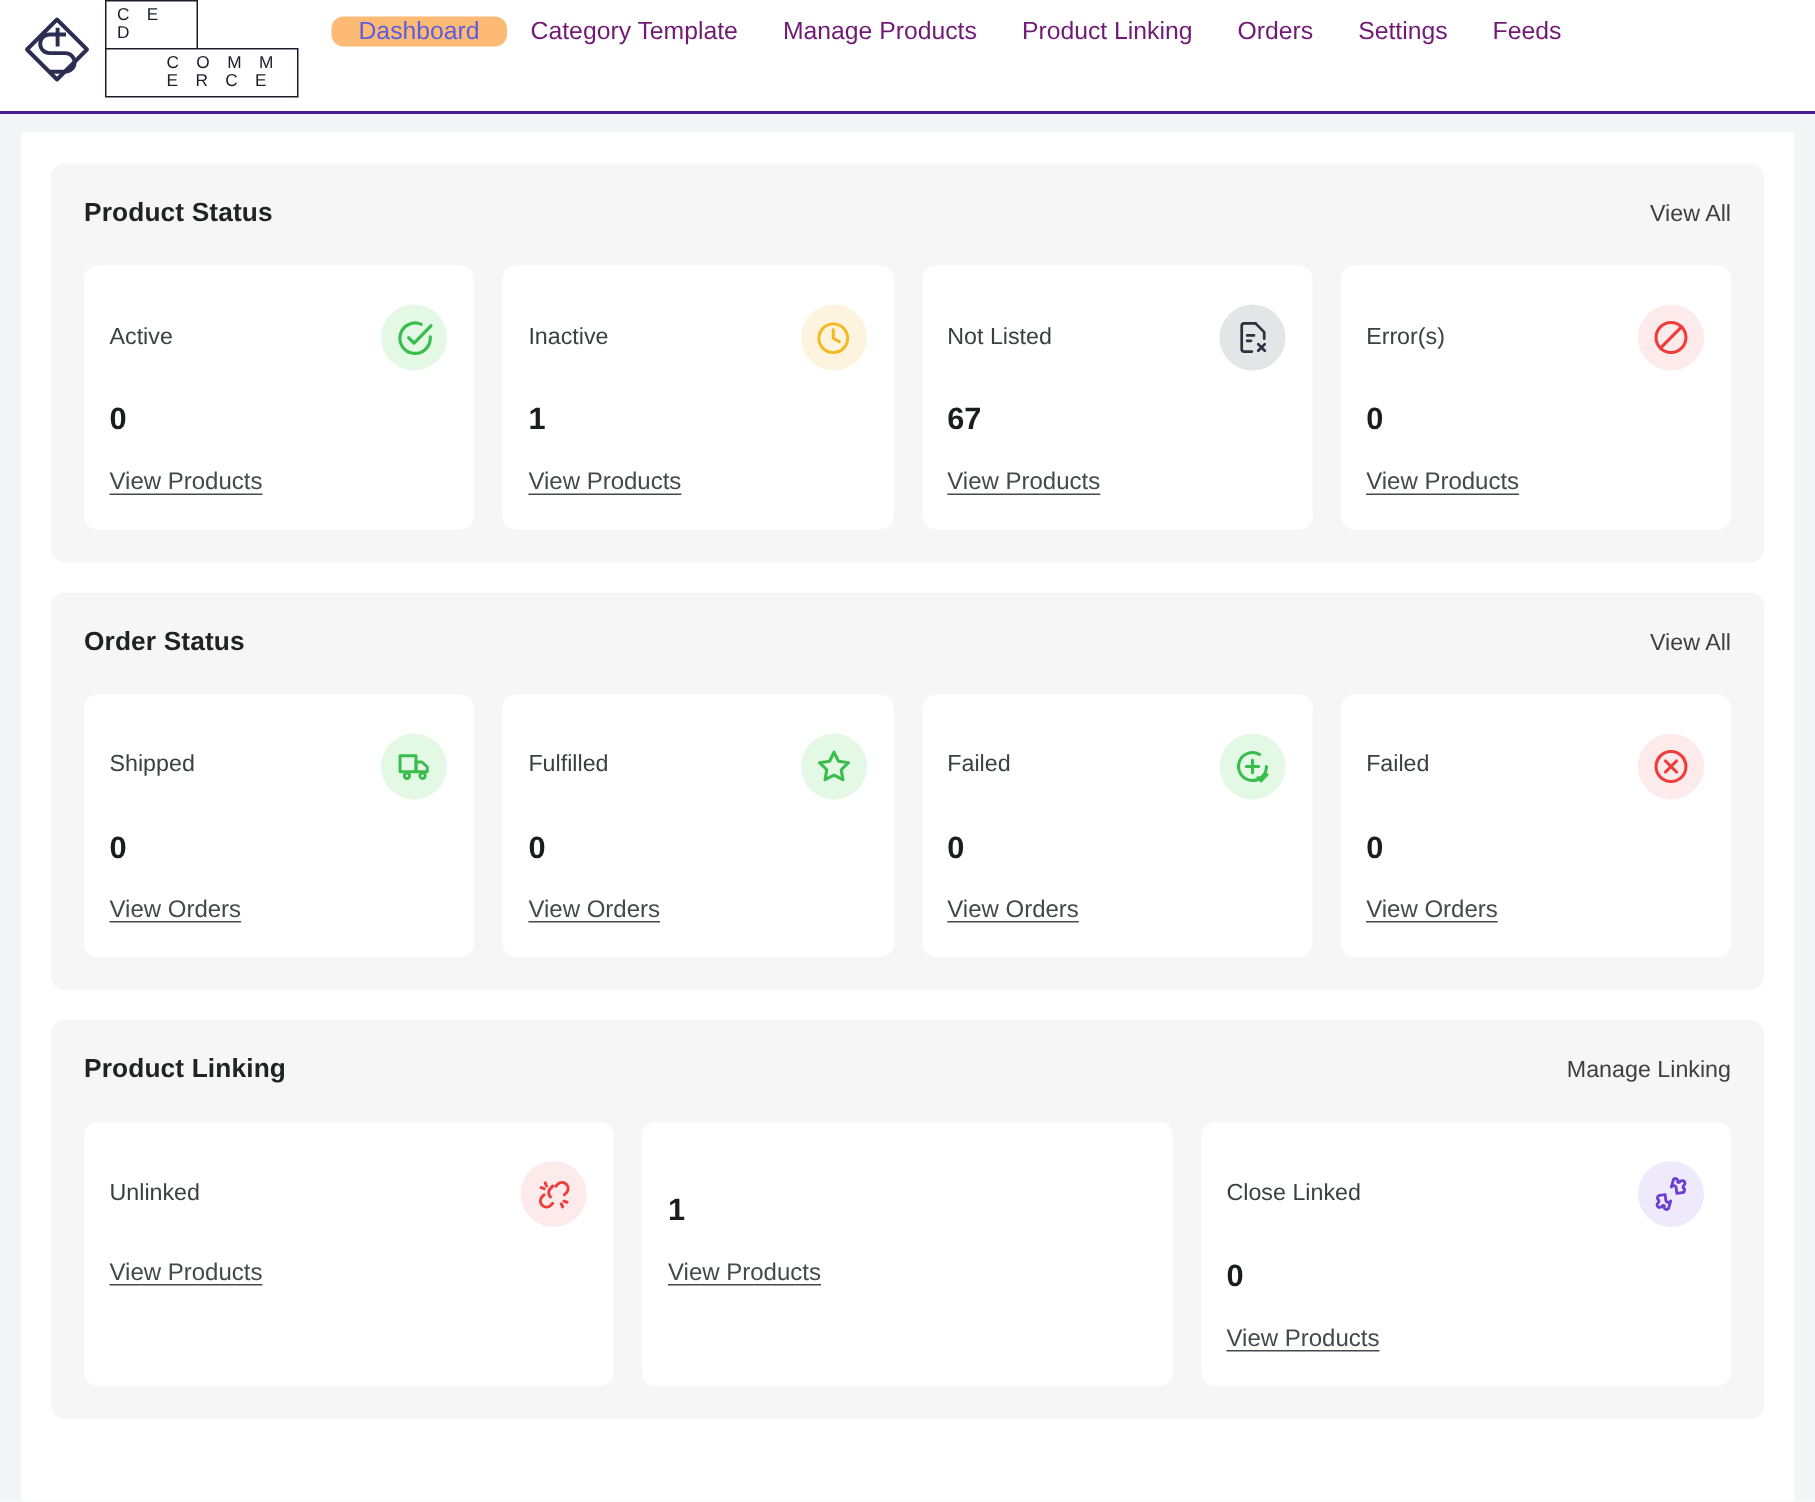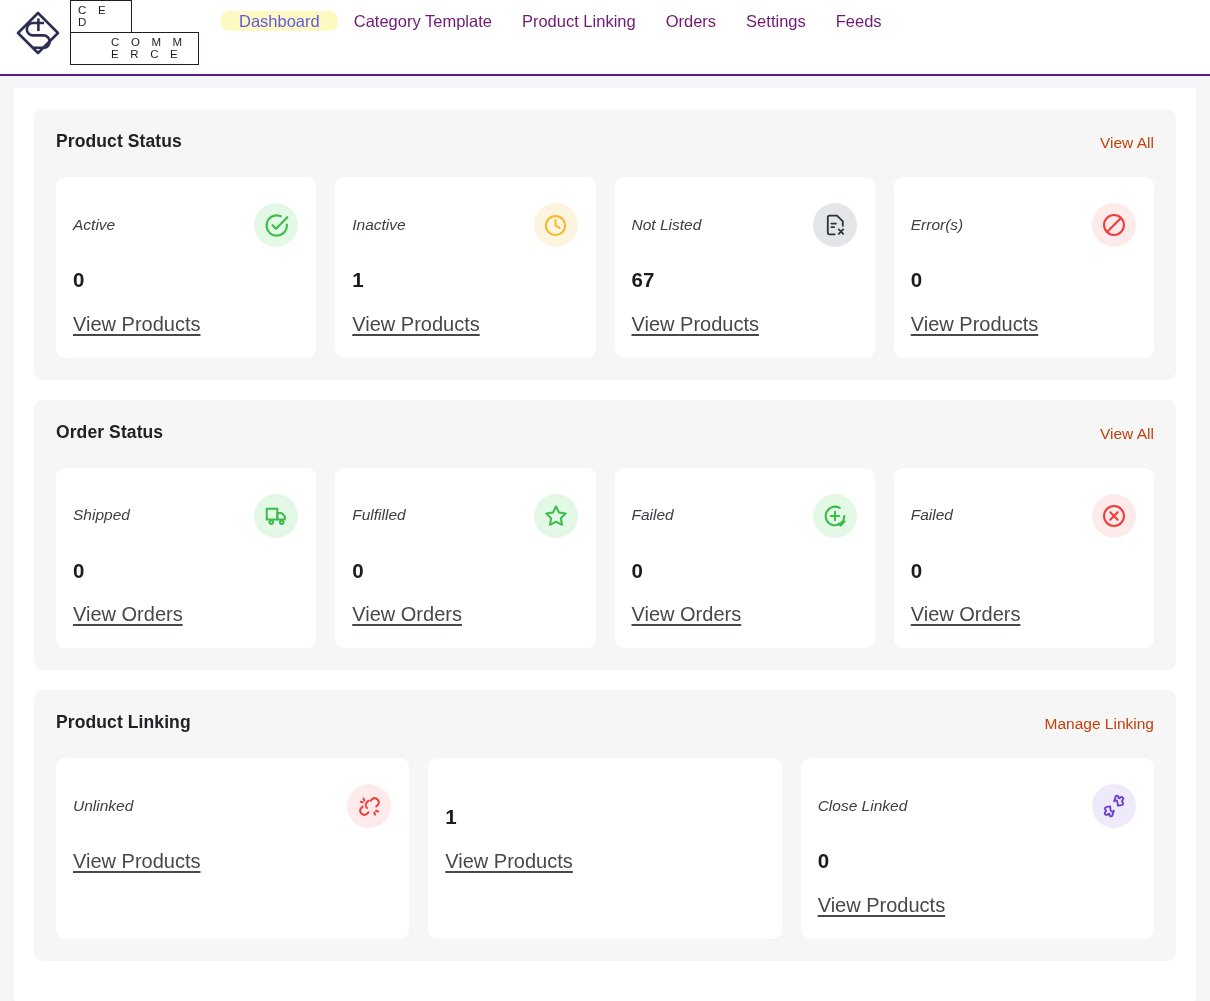--- a/index.html
+++ b/index.html
@@ -67,21 +67,21 @@
     padding: 12px 14px;
     border-radius: 8px;
     line-height: 1.1;
     white-space: nowrap;
     cursor: pointer;
     background: transparent;
     border: none;
     font-family: "Liberation Sans", sans-serif;
   }
   .navitem.active {
-    background: #fef9c3;
+    background: #fdba74;
     color: #5c5ce0;
     padding: 1px 18px;
   }
 
   
   .page {
     padding: 12px 0 0 0;
     height: 925px;
   }
 
@@ -110,21 +110,21 @@
 
   .panel-title {
     font-size: 17.5px;
     font-weight: bold;
     color: #202223;
     letter-spacing: 0.1px;
   }
 
   .panel-link {
     font-size: 15.5px;
-    color: #c2410c;
+    color: #404040;
     cursor: pointer;
     text-decoration: none;
   }
 
   .cards {
     display: grid;
     gap: 19px;
   }
   .cards.cols-4 { grid-template-columns: repeat(4, 1fr); }
   .cards.cols-3 { grid-template-columns: repeat(3, 1fr); }
@@ -136,21 +136,20 @@
     min-height: 174px;
     display: flex;
     flex-direction: column;
   }
 
   .card-top {
     display: flex;
     align-items: center;
     justify-content: space-between;
     gap: 8px;
-    font-style: italic;
   }
 
   .card-label {
     font-size: 15.5px;
     color: #3c4043;
     line-height: 1.2;
   }
 
   .icon-badge {
     width: 44px;
@@ -165,21 +164,21 @@
 
   .card-value {
     font-size: 20.5px;
     font-weight: bold;
     color: #1a1c1e;
     margin-top: 23px;
     line-height: 1;
   }
 
   .card-link {
-    font-size: 20px;
+    font-size: 16px;
     color: #45484c;
     text-decoration: underline;
     text-underline-offset: 3px;
     margin-top: 22px;
     cursor: pointer;
     align-self: flex-start;
   }
 </style>
 </head>
 <body>
@@ -197,20 +196,21 @@
     </span>
     <span class="brand-word">
       <span class="ced">C E D</span>
       <span class="commerce">C O M M E R C E</span>
     </span>
   </div>
 
   <nav class="mainnav">
     <button class="navitem active">Dashboard</button>
     <button class="navitem">Category Template</button>
+    <button class="navitem">Manage Products</button>
     <button class="navitem">Product Linking</button>
     <button class="navitem">Orders</button>
     <button class="navitem">Settings</button>
     <button class="navitem">Feeds</button>
   </nav>
 </header>
 
 <main class="page">
   <div class="surface">
 

